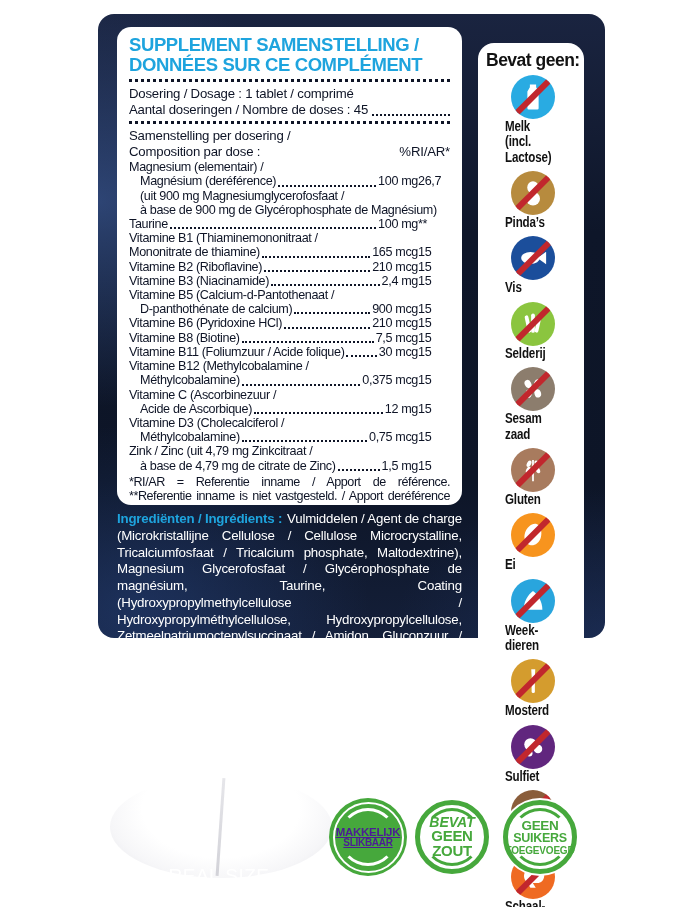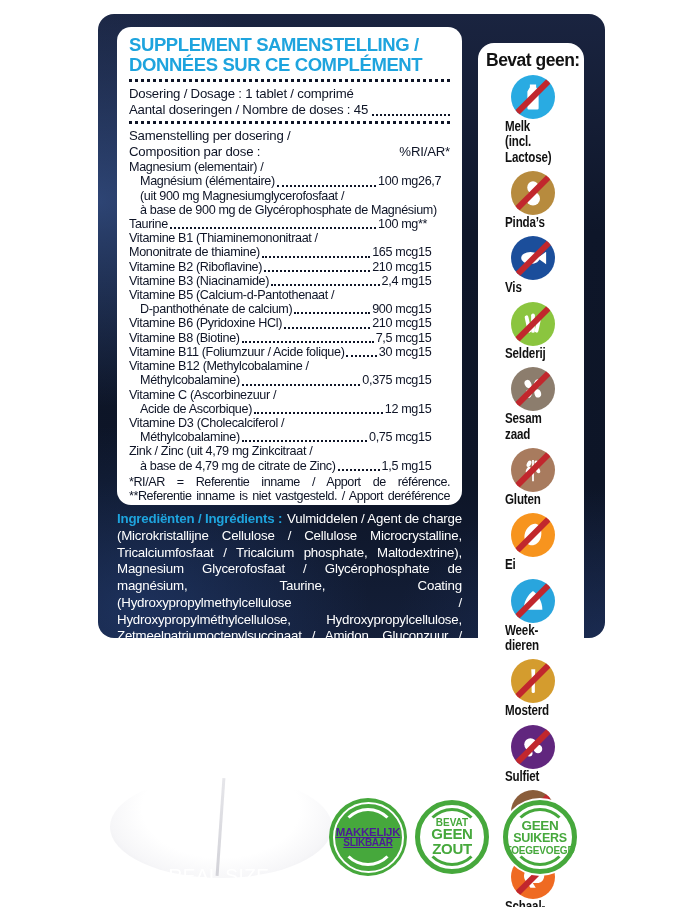--- a/index.html
+++ b/index.html
@@ -59,21 +59,21 @@
   .b2 .b-ring,.b3 .b-ring{inset:2px;border:5px solid #46a83c;}
   .b-arcs{position:absolute;inset:10px;border-radius:50%;display:block;border:3px solid #fff;
     border-left-color:transparent;border-right-color:transparent;}
   .b2 .b-arcs,.b3 .b-arcs{border-color:#46a83c transparent #46a83c transparent;}
   .b-text{position:absolute;inset:0;display:flex;flex-direction:column;align-items:center;
     justify-content:center;font-weight:700;text-align:center;}
   .b1 .b-text{color:#4c1d95;text-decoration:underline;}
   .b2 .b-text,.b3 .b-text{color:#46a83c;}
   .bt-a{font-size:11.5px;line-height:1.05;letter-spacing:-0.3px;}
   .bt-b{font-size:10px;line-height:1.05;letter-spacing:-0.3px;}
-  .bt-c{font-size:10px;line-height:.95;}
+  .bt-c{font-size:14px;line-height:.95;font-style:italic;}
   .bt-d{font-size:15px;line-height:.98;letter-spacing:-0.3px;}
   .bt-e{font-size:13.5px;line-height:1;letter-spacing:-0.3px;}
   .bt-f{font-size:12.5px;line-height:1;letter-spacing:-0.3px;}
   .bt-g{font-size:10px;line-height:1.1;letter-spacing:-0.2px;}
 </style>
 </head>
 <body>
 
 <div class="stage">
   <div class="label">
@@ -101,21 +101,21 @@
       </div>
       <div>
 
           <div class="frow plain">
             <span class="t">Magnesium (elementair) /</span>
             <span class="lead"></span>
 
           </div>
 
           <div class="frow ind">
-            <span class="t">Magnésium (élémentaire)</span>
+            <span class="t">Magnésium (deréférence)</span>
             <span class="lead"></span>
             <span class="a">100 mg</span>
             <span class="p">26,7</span>
           </div>
 
           <div class="frow plain ind">
             <span class="t">(uit 900 mg Magnesiumglycerofosfaat /</span>
             <span class="lead"></span>
 
           </div>

